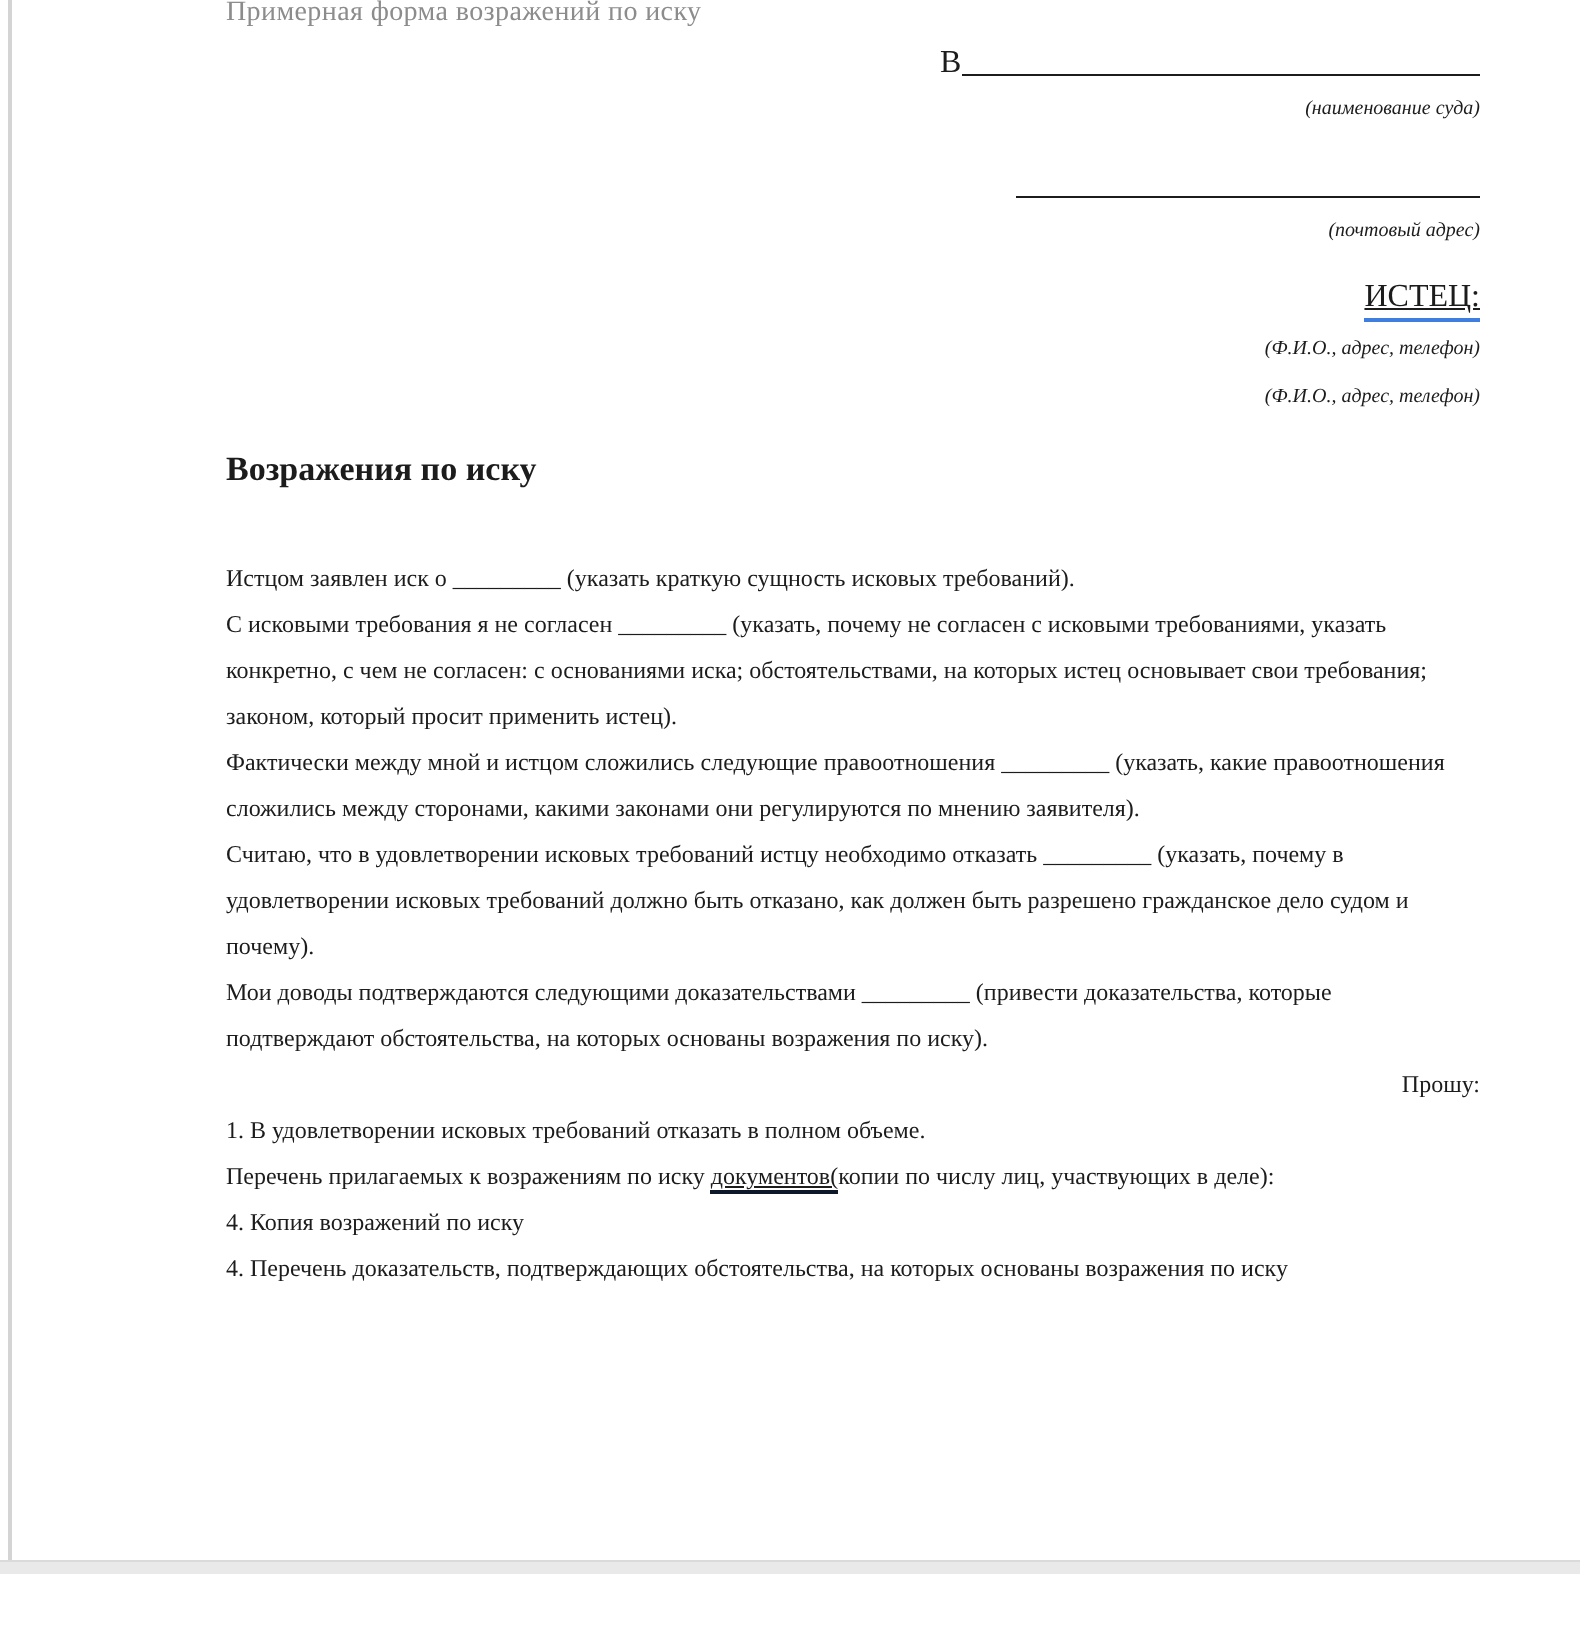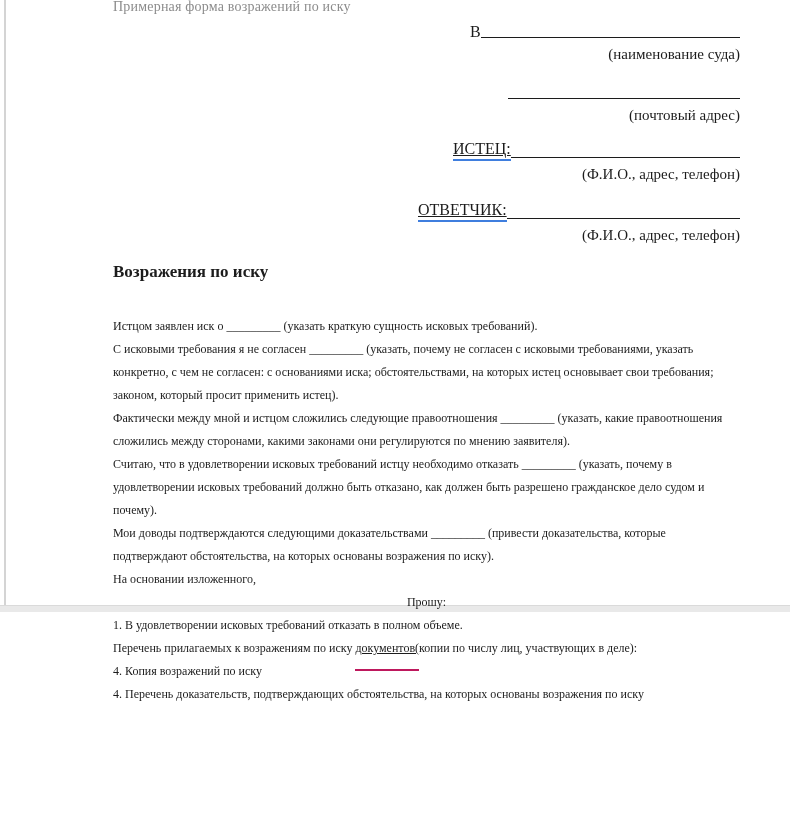--- a/index.html
+++ b/index.html
@@ -1,55 +1,55 @@
 <!DOCTYPE html>
 <html><head>
 <meta charset="utf-8">
 <style>
   html,body{margin:0;padding:0;}
   body{
     width:790px;height:823px;overflow:hidden;background:#ffffff;
     font-family:"Liberation Serif","DejaVu Serif",serif;
     color:#1c1c1c;position:relative;
   }
-  .page{position:relative;width:790px;height:613px;background:#fff;}
+  .page{position:relative;width:790px;height:788px;background:#fff;}
   .edge-left{position:absolute;left:4px;top:0;bottom:6px;width:2px;background:#d4d4d4;}
   .edge-bottom{position:absolute;left:0;right:0;bottom:0;height:6px;background:#e9e9e9;border-top:1px solid #dadada;}
   .content{position:relative;padding:0 50px 0 113px;}
 
   .meta-caption{
     color:#8c8c8c;font-size:14px;line-height:16px;margin-top:-1px;
     letter-spacing:.2px;
   }
 
   
   .header-block{width:340px;margin-left:auto;margin-top:4px;}
   .hrow{display:flex;align-items:flex-end;height:22px;margin-left:auto;font-size:16px;}
   .hrow.court{width:270px;margin-top:4px;}
   .hrow.address{width:232px;margin-top:15px;}
-  .hrow.plaintiff{width:287px;margin-top:13px;}
+  .hrow.plaintiff{width:287px;margin-top:13px;flex-direction:column;}
   .hrow.defendant{width:322px;margin-top:15px;}
   .fill-line{flex:1;border-bottom:1px solid #1c1c1c;margin-bottom:3px;height:0;}
   .hcaption{
-    text-align:right;font-size:15px;line-height:21px;margin-top:3px;
+    text-align:right;font-style:italic;font-size:10px;line-height:21px;margin-top:3px;
   }
   .ul-label{
     text-decoration:underline;
     border-bottom:2px solid #3f7ede;
     padding-bottom:1px;line-height:19px;
   }
 
   .doc-title{
     text-align:left;font-weight:bold;font-size:17px;margin:14px 0 0 0;line-height:24px;
   }
 
   .body-text{margin-top:31px;font-size:12px;line-height:23px;}
   .bp{margin:0;}
-  .bp.center{text-align:center;}
-  .seg-link{text-decoration:underline;border-bottom:2px solid #be185d;padding-bottom:14px;}
+  .bp.center{text-align:right;}
+  .seg-link{text-decoration:underline;border-bottom:2px solid #0f172a;padding-bottom:0;}
 </style>
 </head>
 <body>
 
 <div class="page">
   <div class="edge-left"></div>
   <div class="edge-bottom"></div>
 
   <div class="content">
 
@@ -66,36 +66,31 @@
         <span class="fill-line"></span>
       </div>
       <div class="hcaption">(почтовый адрес)</div>
 
       <div class="hrow plaintiff">
         <span class="ul-label">ИСТЕЦ:</span>
         <span class="fill-line"></span>
       </div>
       <div class="hcaption">(Ф.И.О., адрес, телефон)</div>
 
-      <div class="hrow defendant">
-        <span class="ul-label">ОТВЕТЧИК:</span>
-        <span class="fill-line"></span>
-      </div>
       <div class="hcaption">(Ф.И.О., адрес, телефон)</div>
     </div>
 
     <h1 class="doc-title">Возражения по иску</h1>
 
     <div class="body-text">
         <p class="bp"><span>Истцом заявлен иск о _________ (указать краткую сущность исковых требований).</span></p>
         <p class="bp"><span>С исковыми требования я не согласен _________ (указать, почему не согласен с исковыми требованиями, указать конкретно, с чем не согласен: с основаниями иска; обстоятельствами, на которых истец основывает свои требования; законом, который просит применить истец).</span></p>
         <p class="bp"><span>Фактически между мной и истцом сложились следующие правоотношения _________ (указать, какие правоотношения сложились между сторонами, какими законами они регулируются по мнению заявителя).</span></p>
         <p class="bp"><span>Считаю, что в удовлетворении исковых требований истцу необходимо отказать _________ (указать, почему в удовлетворении исковых требований должно быть отказано, как должен быть разрешено гражданское дело судом и почему).</span></p>
         <p class="bp"><span>Мои доводы подтверждаются следующими доказательствами _________ (привести доказательства, которые подтверждают обстоятельства, на которых основаны возражения по иску).</span></p>
-        <p class="bp"><span>На основании изложенного,</span></p>
         <p class="bp center"><span>Прошу:</span></p>
         <p class="bp"><span>1. В удовлетворении исковых требований отказать в полном объеме.</span></p>
         <p class="bp"><span>Перечень прилагаемых к возражениям по иску </span><span class="seg-link">документов(</span><span>копии по числу лиц, участвующих в деле):</span></p>
         <p class="bp"><span>4. Копия возражений по иску</span></p>
         <p class="bp"><span>4. Перечень доказательств, подтверждающих обстоятельства, на которых основаны возражения по иску</span></p>
         <p class="bp"></p>
       </div>
 
   </div>
 </div>

